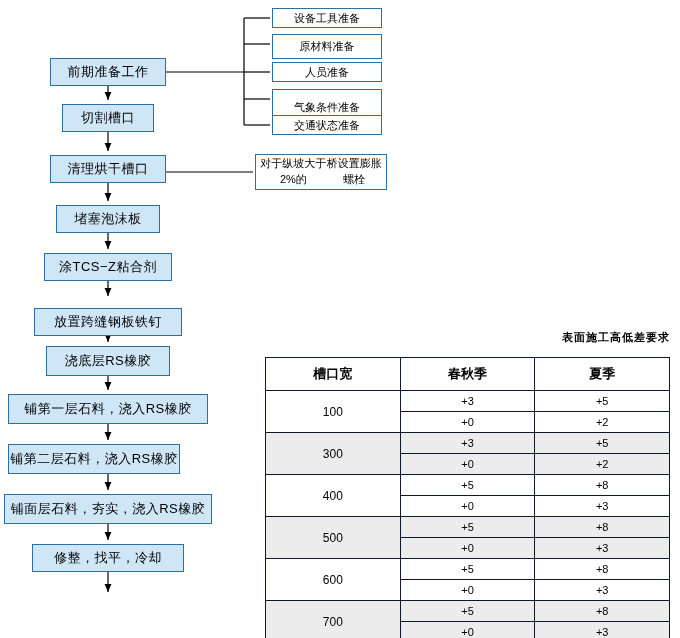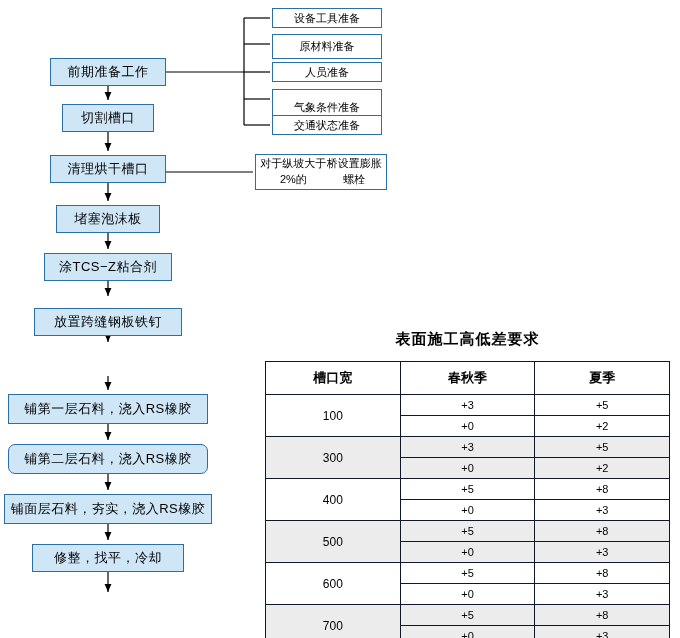--- a/index.html
+++ b/index.html
@@ -78,22 +78,22 @@
   }
 
   
   #table-area {
     position: absolute;
     left: 265px;
     top: 330px;
     width: 405px;
   }
   #table-title {
-    text-align: center;
-    font-size: 15px;
+    text-align: right;
+    font-size: 11px;
     font-weight: bold;
     margin-bottom: 12px;
     letter-spacing: 1px;
   }
   table.spec {
     border-collapse: collapse;
     width: 405px;
     table-layout: fixed;
   }
   table.spec th, table.spec td {
@@ -165,24 +165,25 @@
   <div class="node" style="left:62px;top:104px;width:92px;height:28px;">切割槽口</div>
 
   <div class="node" style="left:50px;top:155px;width:116px;height:28px;">清理烘干槽口</div>
 
   <div class="node" style="left:44px;top:253px;width:128px;height:28px;">涂TCS−Z粘合剂</div>
 
   <div class="node" style="left:56px;top:205px;width:104px;height:28px;">堵塞泡沫板</div>
 
   <div class="node" style="left:34px;top:300px;width:148px;height:28px;margin-top:8px;">放置跨缝钢板铁钉</div>
 
+  <div class="node" style="left:46px;top:346px;width:124px;height:30px;">浇底层RS橡胶</div>
 
   <div class="node" style="left:8px;top:394px;width:200px;height:30px;">铺第一层石料，浇入RS橡胶</div>
 
-  <div class="node" style="left:8px;top:444px;width:200px;height:30px;border-radius:7px;">铺第二层石料，浇入RS橡胶</div>
+  <div class="node" style="left:8px;top:444px;width:172px;height:30px;">铺第二层石料，浇入RS橡胶</div>
 
   <div class="node" style="left:4px;top:494px;width:208px;height:30px;">铺面层石料，夯实，浇入RS橡胶</div>
 
   <div class="node" style="left:32px;top:544px;width:152px;height:28px;">修整，找平，冷却</div>
 
 </div>
 
 <div class="sidebox" style="left:272px;top:8px;width:110px;height:20px;">设备工具准备</div>
 
 <div class="sidebox" style="left:272px;top:34px;width:110px;height:25px;">原材料准备</div>

